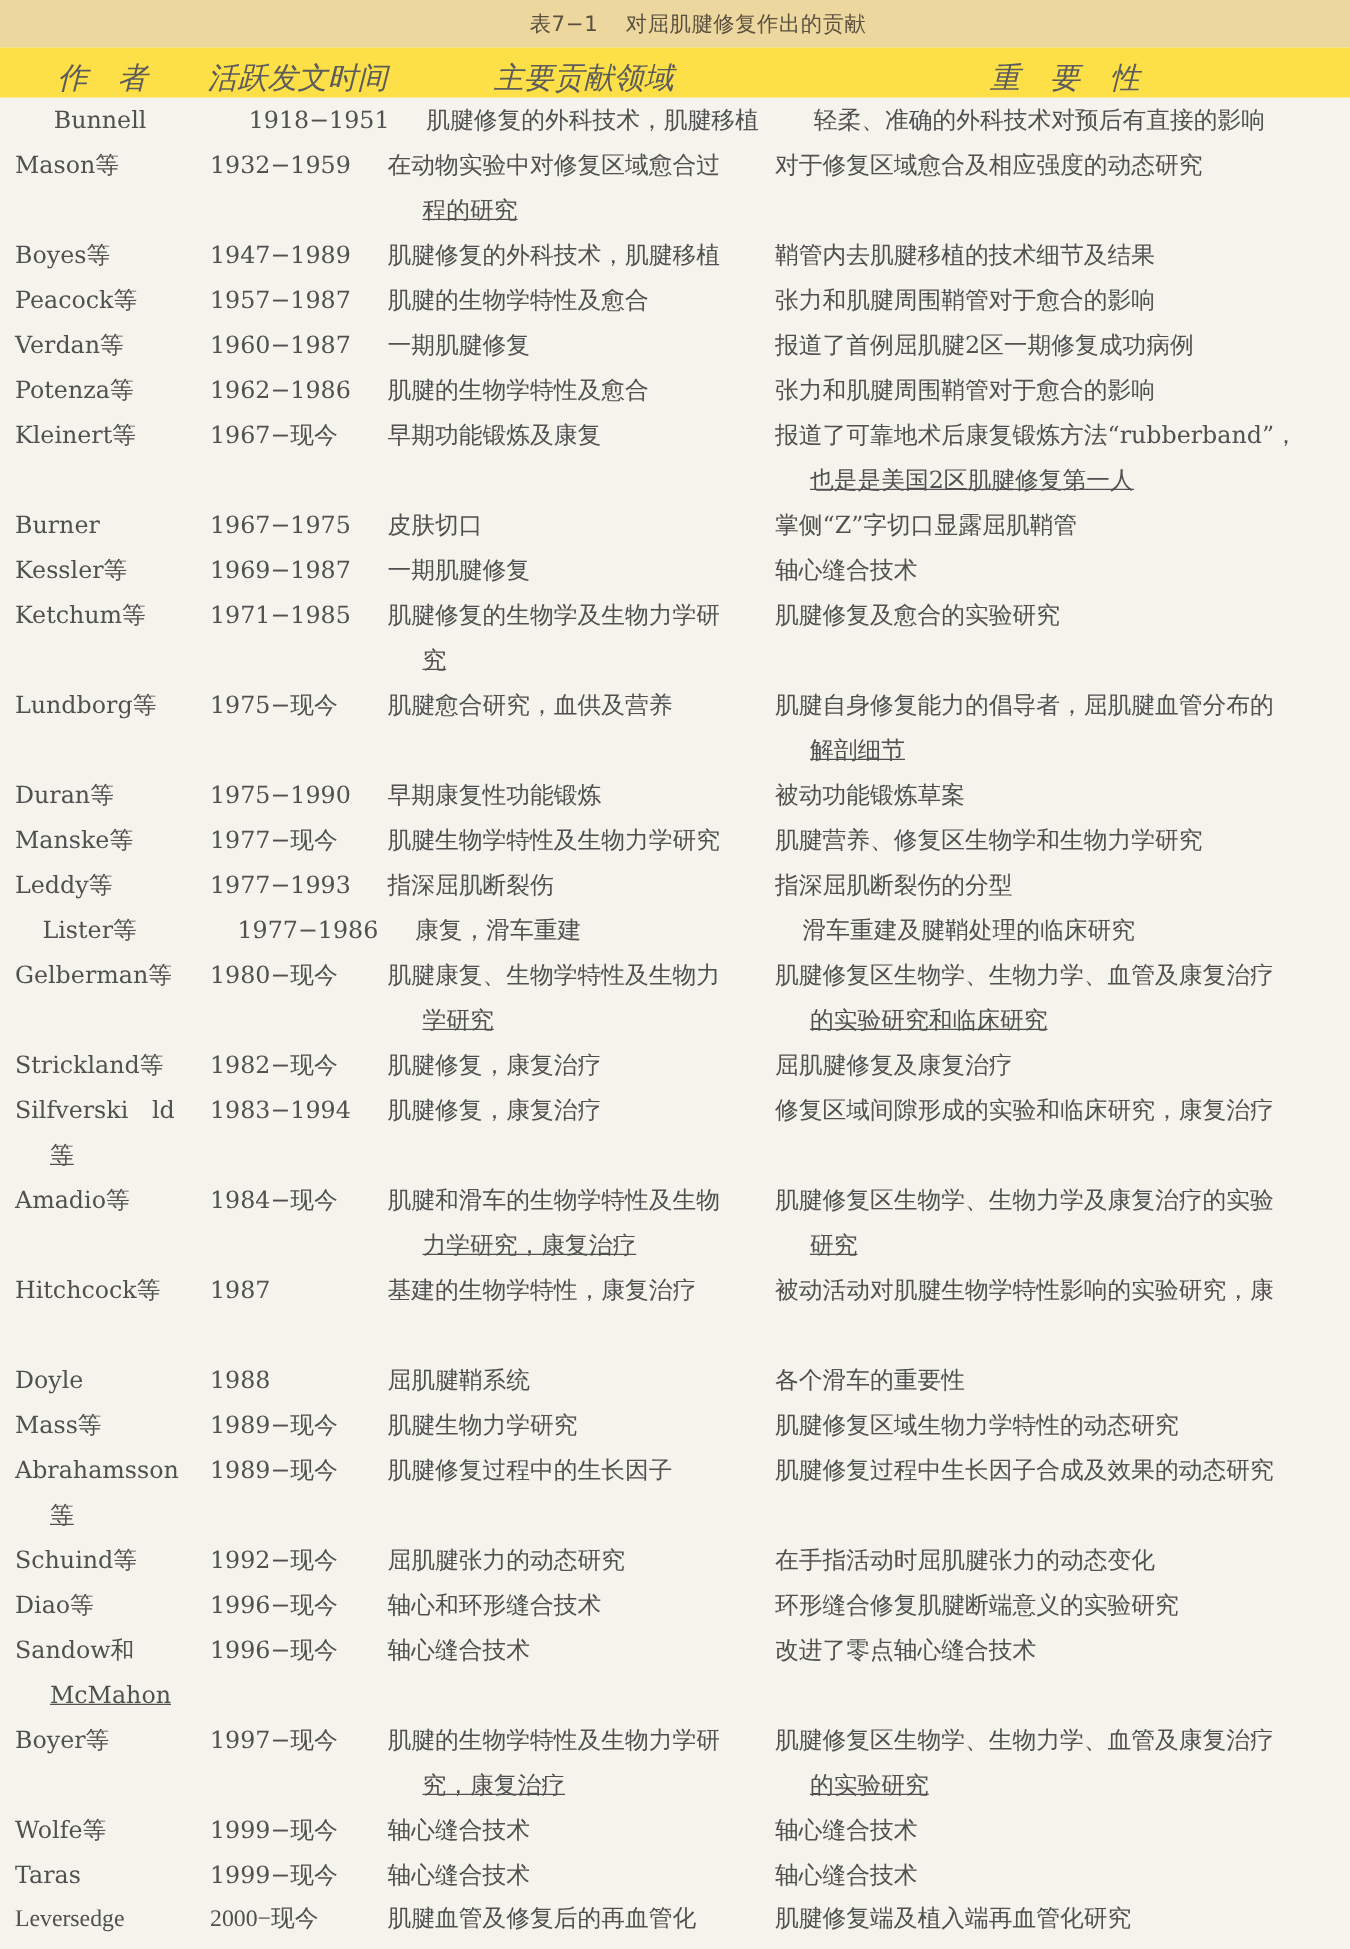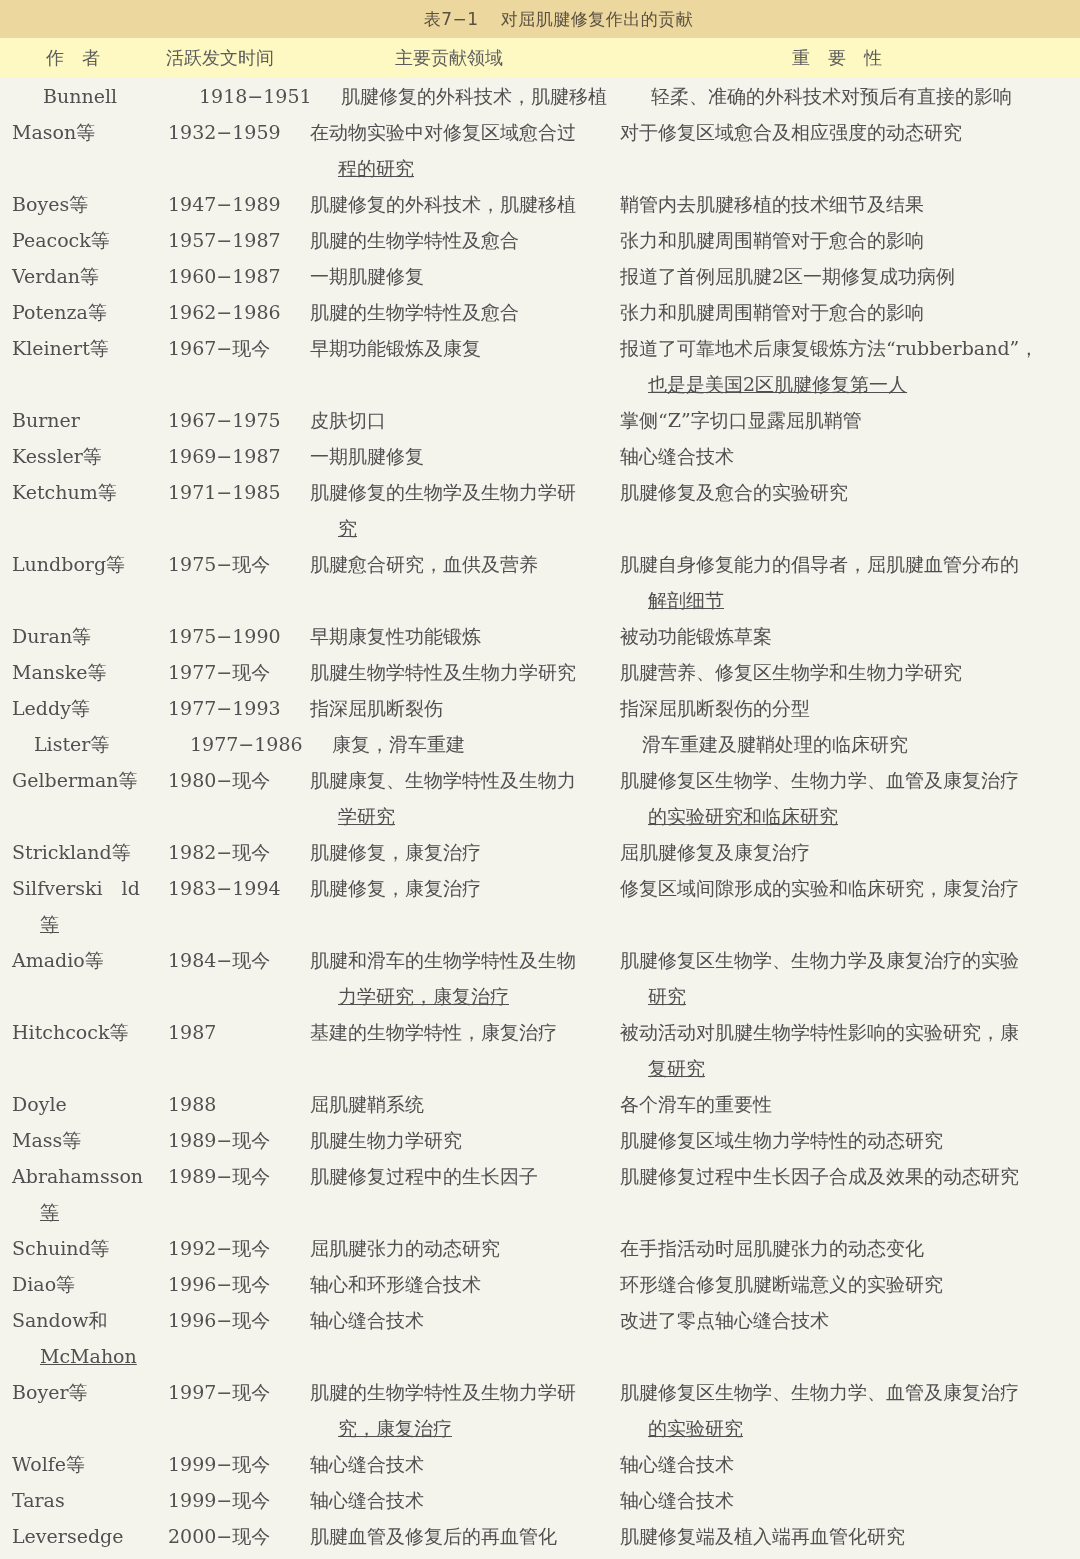--- a/index.html
+++ b/index.html
@@ -10,22 +10,22 @@
     color: #505050;
   }
   .title-bar {
     height: 38px; background: #ecd79f;
     display: flex; align-items: center; justify-content: center;
     font-family: "DejaVu Sans", "Liberation Sans", sans-serif;
     font-size: 17px; color: #5a5040; letter-spacing: 0.5px; padding-left: 37px;
   }
   .title-bar .num { margin-right: 22px; }
   .header {
-    position: relative; height: 40px; background: #fef9c3;
-    font-size: 18px; color: #5c5c5c;
+    position: relative; height: 40px; background: #fde047;
+    font-size: 24px; color: #5c5c5c; font-style: italic;
   }
   .header span { position: absolute; top: 8px; }
   .rows { position: relative; }
   .row { position: relative; font-size: 19px; line-height: 36px; }
   .cell { position: absolute; top: 0; }
   .c1 { left: 12px; width: 140px; }
   .c2 { left: 168px; width: 130px; }
   .c3 { left: 310px; width: 300px; }
   .c4 { left: 620px; width: 455px; }
   .line { display: block; white-space: nowrap; height: 36px; }
@@ -327,21 +327,20 @@
         <span class="line">Hitchcock等</span>
       </div>
       <div class="cell c2">
         <span class="line">1987</span>
       </div>
       <div class="cell c3">
         <span class="line">基建的生物学特性，康复治疗</span>
       </div>
       <div class="cell c4">
         <span class="line">被动活动对肌腱生物学特性影响的实验研究，康</span>
-        <span class="line indent">复研究</span>
       </div>
     </div>
     <div class="row" style="height: 36px;">
       <div class="cell c1">
         <span class="line">Doyle</span>
       </div>
       <div class="cell c2">
         <span class="line">1988</span>
       </div>
       <div class="cell c3">
@@ -460,21 +459,21 @@
       <div class="cell c2">
         <span class="line">1999−现今</span>
       </div>
       <div class="cell c3">
         <span class="line">轴心缝合技术</span>
       </div>
       <div class="cell c4">
         <span class="line">轴心缝合技术</span>
       </div>
     </div>
-    <div class="row" style="height: 36px;">
+    <div class="row" style="height: 36px; font-family: Liberation Serif, serif;">
       <div class="cell c1">
         <span class="line">Leversedge</span>
       </div>
       <div class="cell c2">
         <span class="line">2000−现今</span>
       </div>
       <div class="cell c3">
         <span class="line">肌腱血管及修复后的再血管化</span>
       </div>
       <div class="cell c4">

